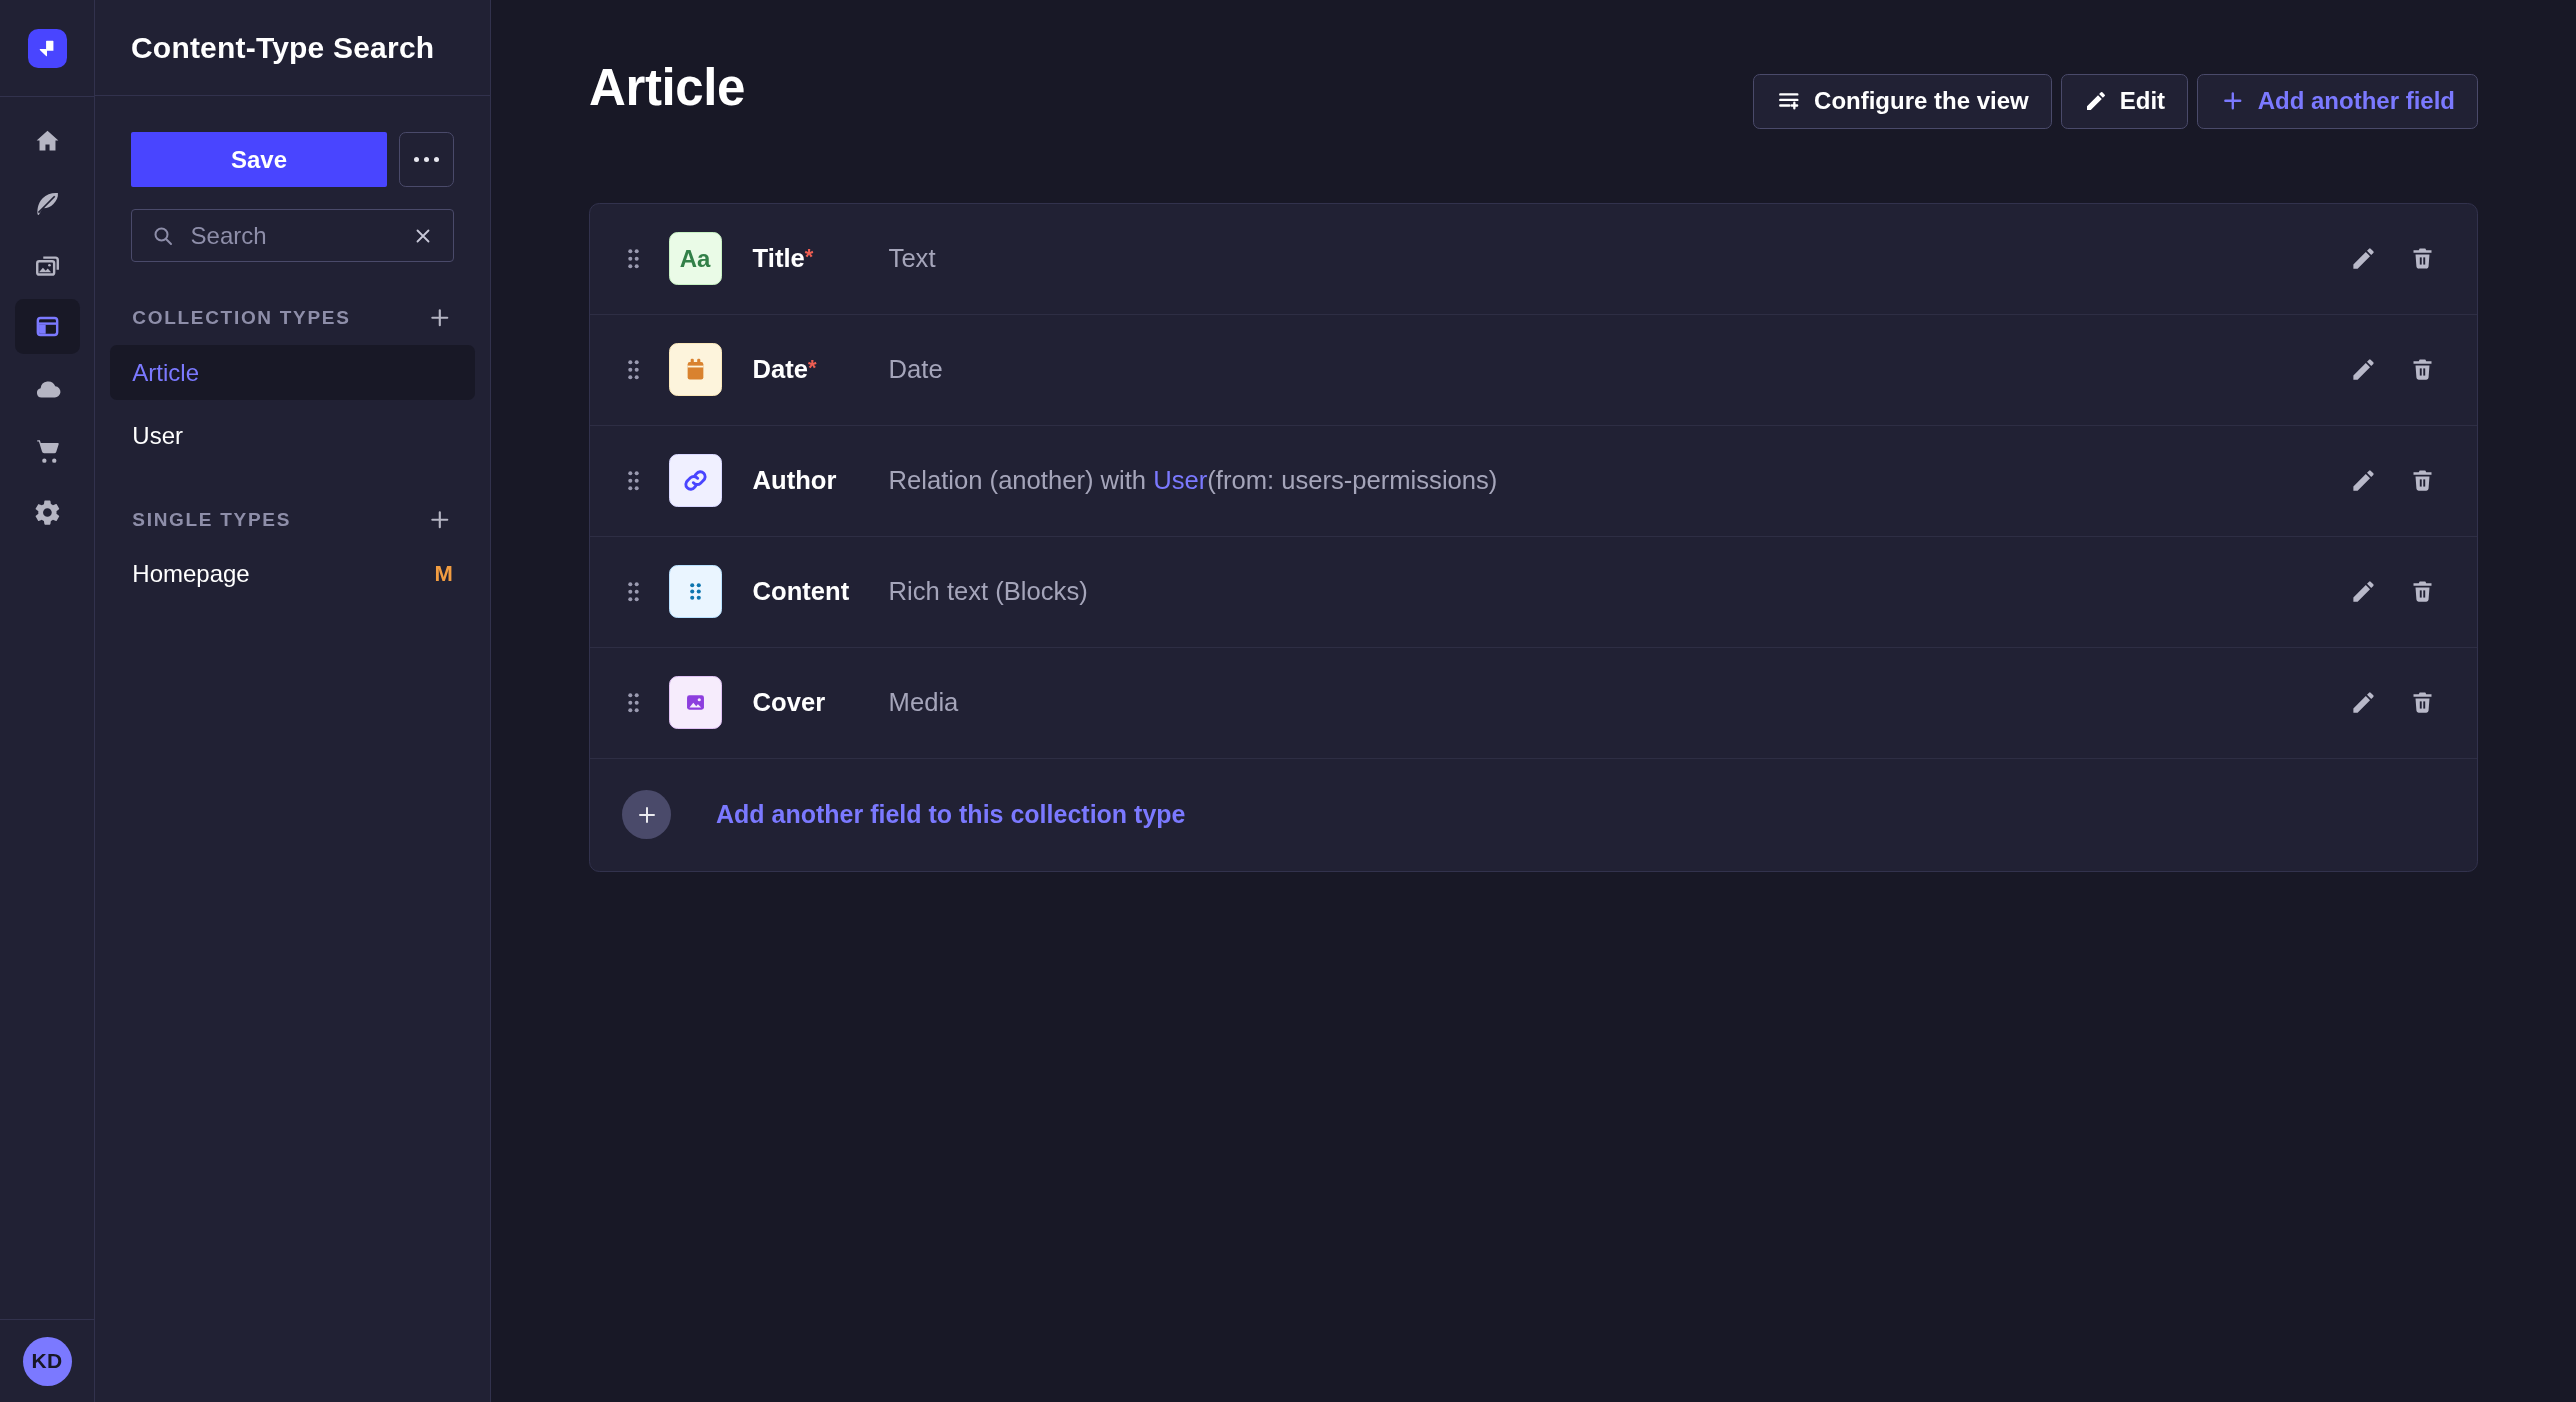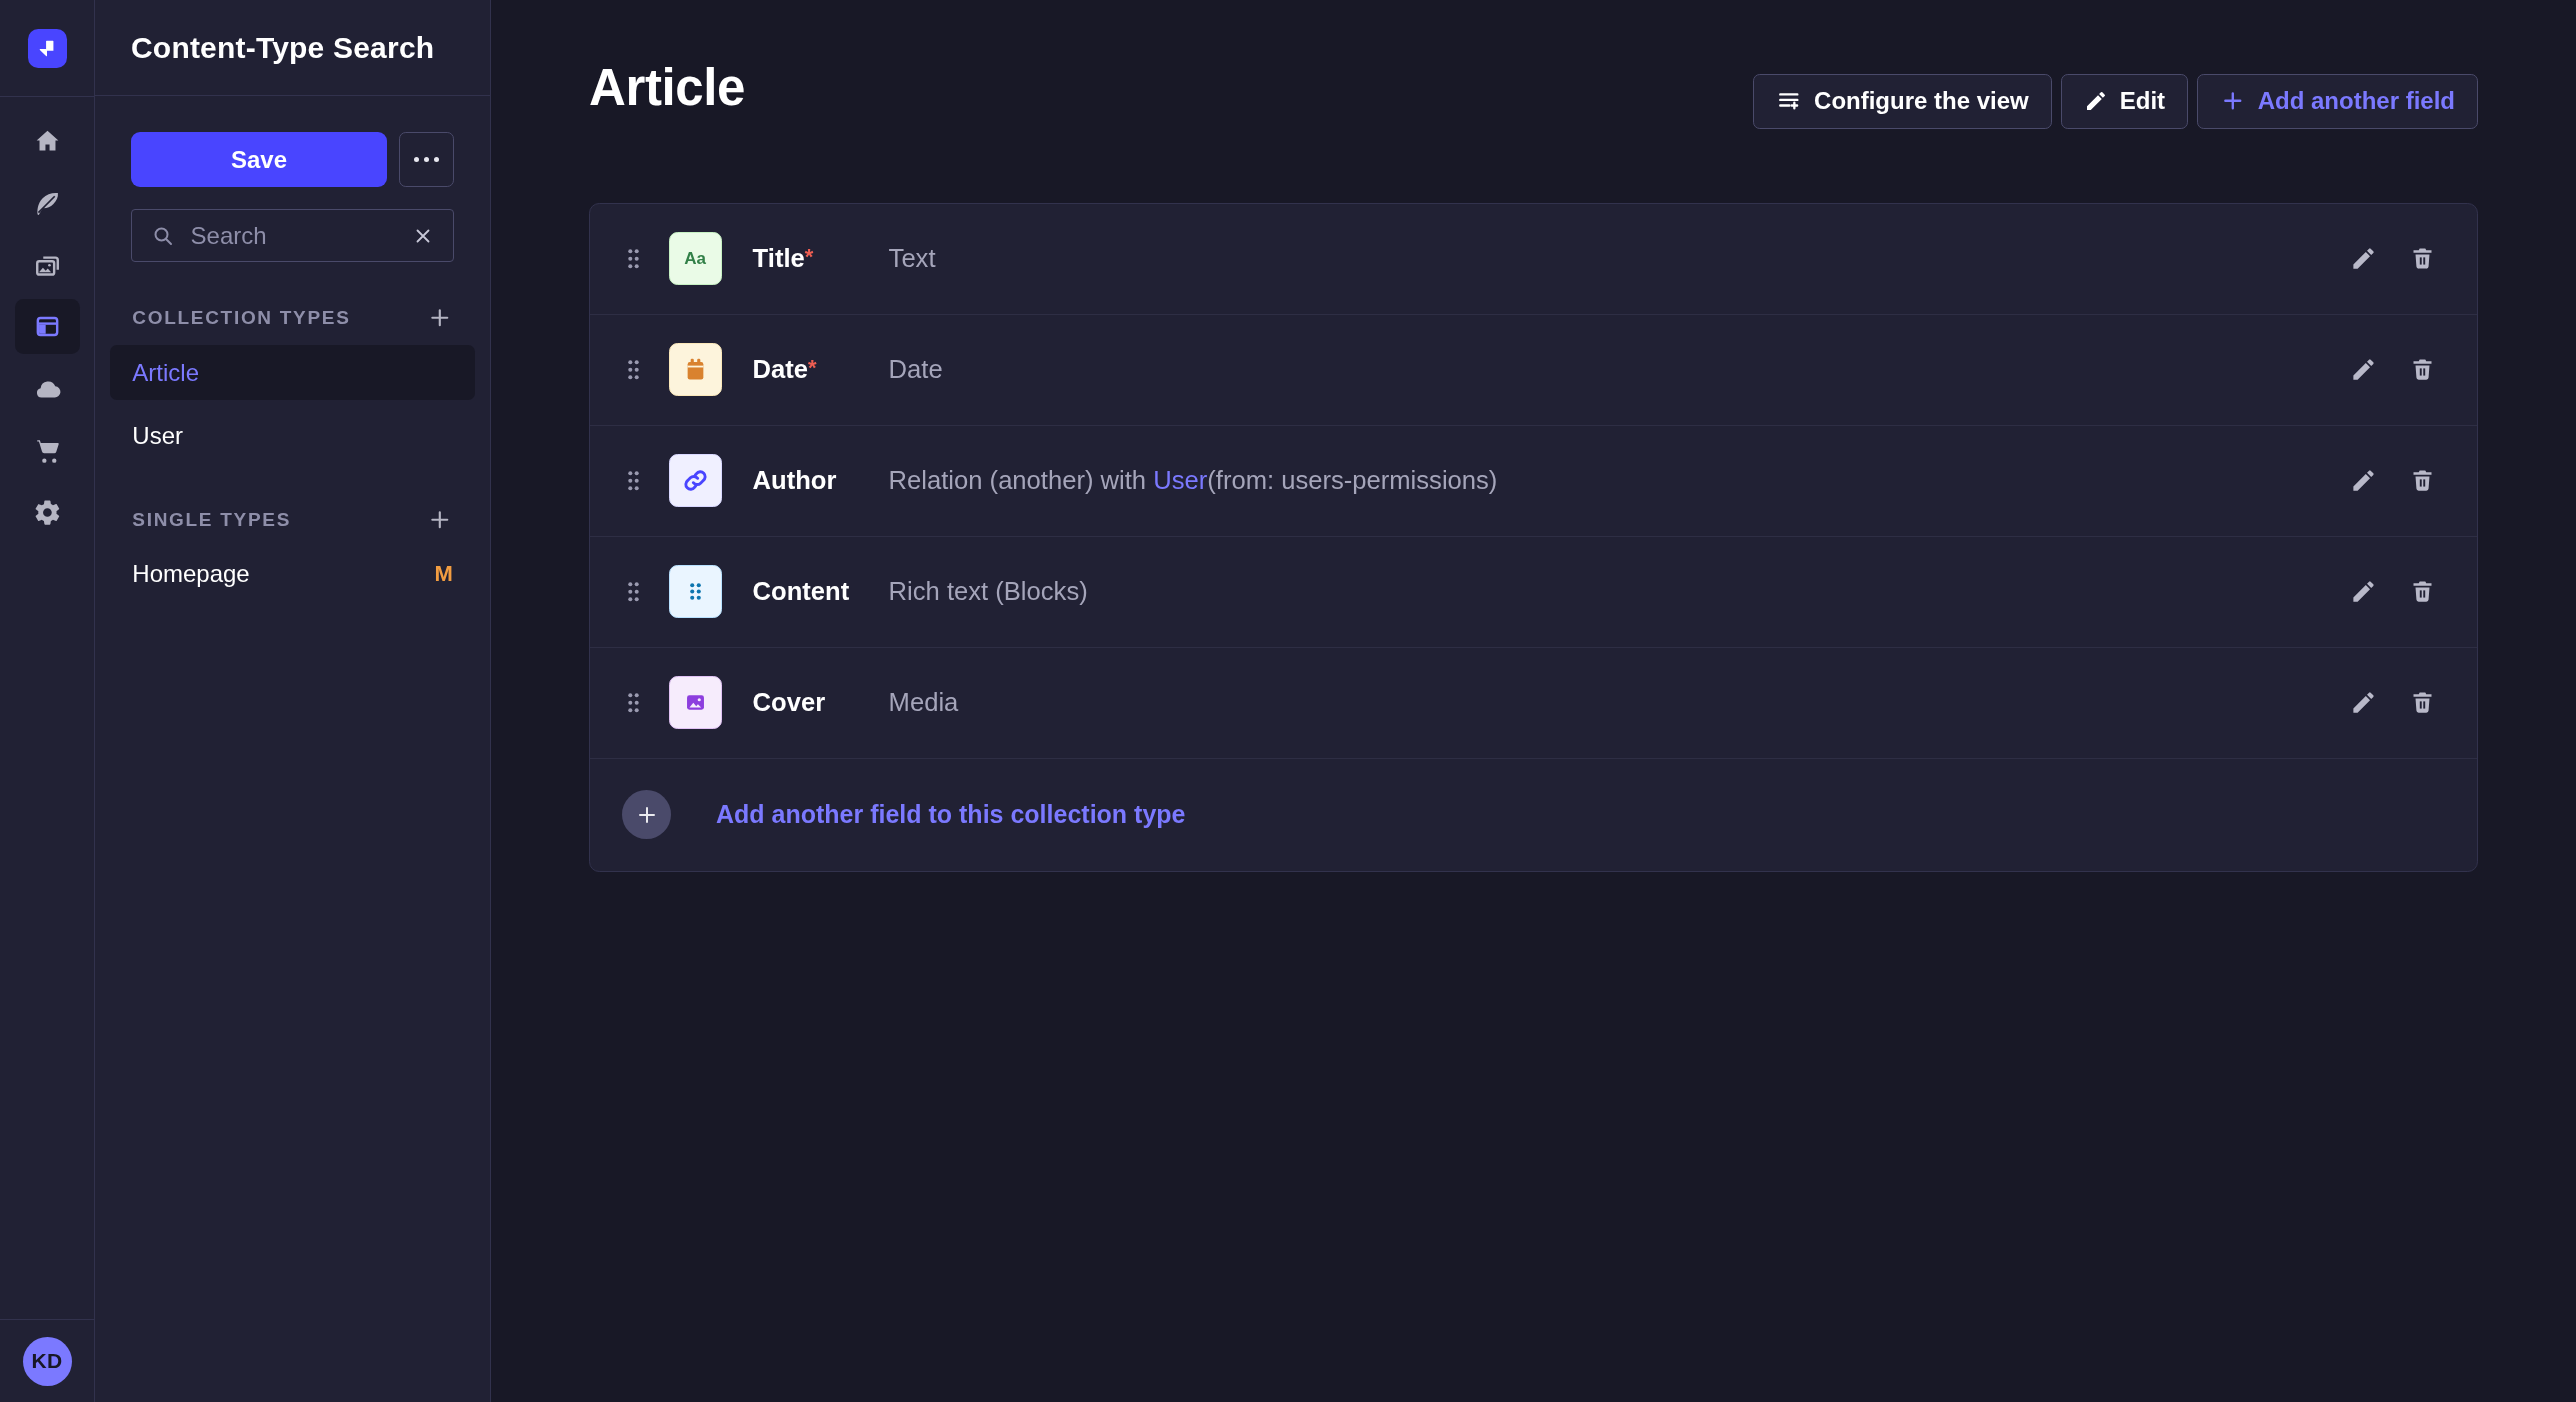--- a/index.html
+++ b/index.html
@@ -18,21 +18,21 @@
   .rail-item{width:65px;height:55px;border-radius:8.5px;display:flex;align-items:center;justify-content:center;color:#b5b5c3;cursor:pointer;}
   .rail-item.active{background:#181826;color:#7b79ff;}
   .rail-footer{height:82px;flex-shrink:0;border-top:0.9px solid #32324d;display:flex;align-items:center;justify-content:center;}
   .avatar{width:49px;height:49px;border-radius:50%;background:#7b79ff;color:#181826;font-size:21px;font-weight:700;display:flex;align-items:center;justify-content:center;letter-spacing:0.4px;cursor:pointer;}
   
   .sidebar{width:396px;flex-shrink:0;background:#212134;border-right:0.9px solid #32324d;display:flex;flex-direction:column;box-sizing:border-box;}
   .sidebar-header{height:96px;flex-shrink:0;border-bottom:0.9px solid #32324d;display:flex;align-items:center;padding:0 36px;box-sizing:border-box;}
   .sidebar-title{font-size:30px;font-weight:700;letter-spacing:0.2px;}
   .sidebar-body{padding-top:36px;overflow:hidden;}
   .action-row{display:flex;justify-content:space-between;align-items:center;padding:0 36px;}
-  .save-btn{width:256px;height:55px;border:none;border-radius:9px;background:#4945ff;color:#fff;font-size:24px;font-weight:600;font-family:inherit;cursor:pointer;}
+  .save-btn{width:256px;height:55px;border:none;border-radius:2px;background:#4945ff;color:#fff;font-size:24px;font-weight:600;font-family:inherit;cursor:pointer;}
   .more-btn{width:55px;height:55px;border-radius:6.8px;border:0.9px solid #4a4a6a;background:transparent;display:flex;align-items:center;justify-content:center;gap:5.1px;cursor:pointer;}
   .more-btn .dot{width:5.1px;height:5.1px;border-radius:50%;background:#e8e8f0;}
   .search-box{margin:22px 36px 0;height:53px;border:0.9px solid #4a4a6a;border-radius:4px;display:flex;align-items:center;padding:0 19px;gap:13.6px;box-sizing:border-box;}
   .search-input{flex:1;min-width:0;background:transparent;border:none;outline:none;color:#fff;font-size:24px;font-family:inherit;}
   .search-input::placeholder{color:#8e8ea9;}
   .nav-section{margin-top:39px;padding:0 15.3px;}
   .section-header{height:34px;display:flex;align-items:center;justify-content:space-between;padding:0 22px;}
   .section-label{font-size:19px;font-weight:600;letter-spacing:1.7px;color:#8e8ea9;}
   .plus-btn{color:#b5b5c3;background:none;border:none;padding:0;cursor:pointer;display:flex;}
   .nav-items{margin-top:10.2px;display:flex;flex-direction:column;gap:8.5px;}
@@ -47,21 +47,21 @@
   .main{flex:1;min-width:0;padding:60px 98px 0;box-sizing:border-box;}
   .main-header{display:flex;align-items:flex-start;justify-content:space-between;}
   .page-title{margin:0;font-size:51px;line-height:1.1;font-weight:700;letter-spacing:-0.4px;}
   .toolbar{display:flex;gap:9px;margin-top:13.6px;}
   .tb-btn{height:55px;border-radius:6.8px;border:0.9px solid #4a4a6a;background:#212134;color:#fff;display:flex;align-items:center;gap:12px;padding:0 22px;font-size:24px;font-weight:600;font-family:inherit;cursor:pointer;}
   .tb-btn.accent{color:#7b79ff;}
   .fields-card{margin-top:74px;background:#212134;border:0.9px solid #32324d;border-radius:10.2px;overflow:hidden;}
   .field-row{height:111px;display:flex;align-items:center;padding:0 41px 0 34px;border-bottom:0.9px solid #2e2e44;box-sizing:border-box;}
   .drag{color:#9a9ab0;cursor:grab;flex-shrink:0;}
   .field-icon{width:53px;height:53px;border-radius:8.5px;margin-left:25.6px;display:flex;align-items:center;justify-content:center;box-sizing:border-box;flex-shrink:0;}
-  .icon-text-box{background:#eafbe7;border:0.9px solid #c6f0c2;color:#328048;font-size:17px;font-weight:700;}
+  .icon-text-box{background:#eafbe7;border:0.9px solid #c6f0c2;color:#328048;font-size:24px;font-weight:700;}
   .icon-date-box{background:#fdf4dc;border:0.9px solid #fae7b9;}
   .icon-relation-box{background:#f0f0ff;border:0.9px solid #d9d8ff;}
   .icon-blocks-box{background:#eaf5ff;border:0.9px solid #b8e1ff;}
   .icon-media-box{background:#f6ecfc;border:0.9px solid #e0c1f4;}
   .field-name{margin-left:31px;width:114px;flex-shrink:0;font-size:25.6px;font-weight:600;}
   .req{color:#ee5e52;font-size:22px;vertical-align:top;}
   .field-type{margin-left:22px;font-size:25.6px;color:#a5a5ba;white-space:nowrap;}
   .type-link{color:#7b79ff;}
   .row-actions{margin-left:auto;display:flex;align-items:center;gap:32px;color:#b9b9c9;}
   .icon-btn{background:none;border:none;padding:0;color:#b9b9c9;cursor:pointer;display:flex;}

